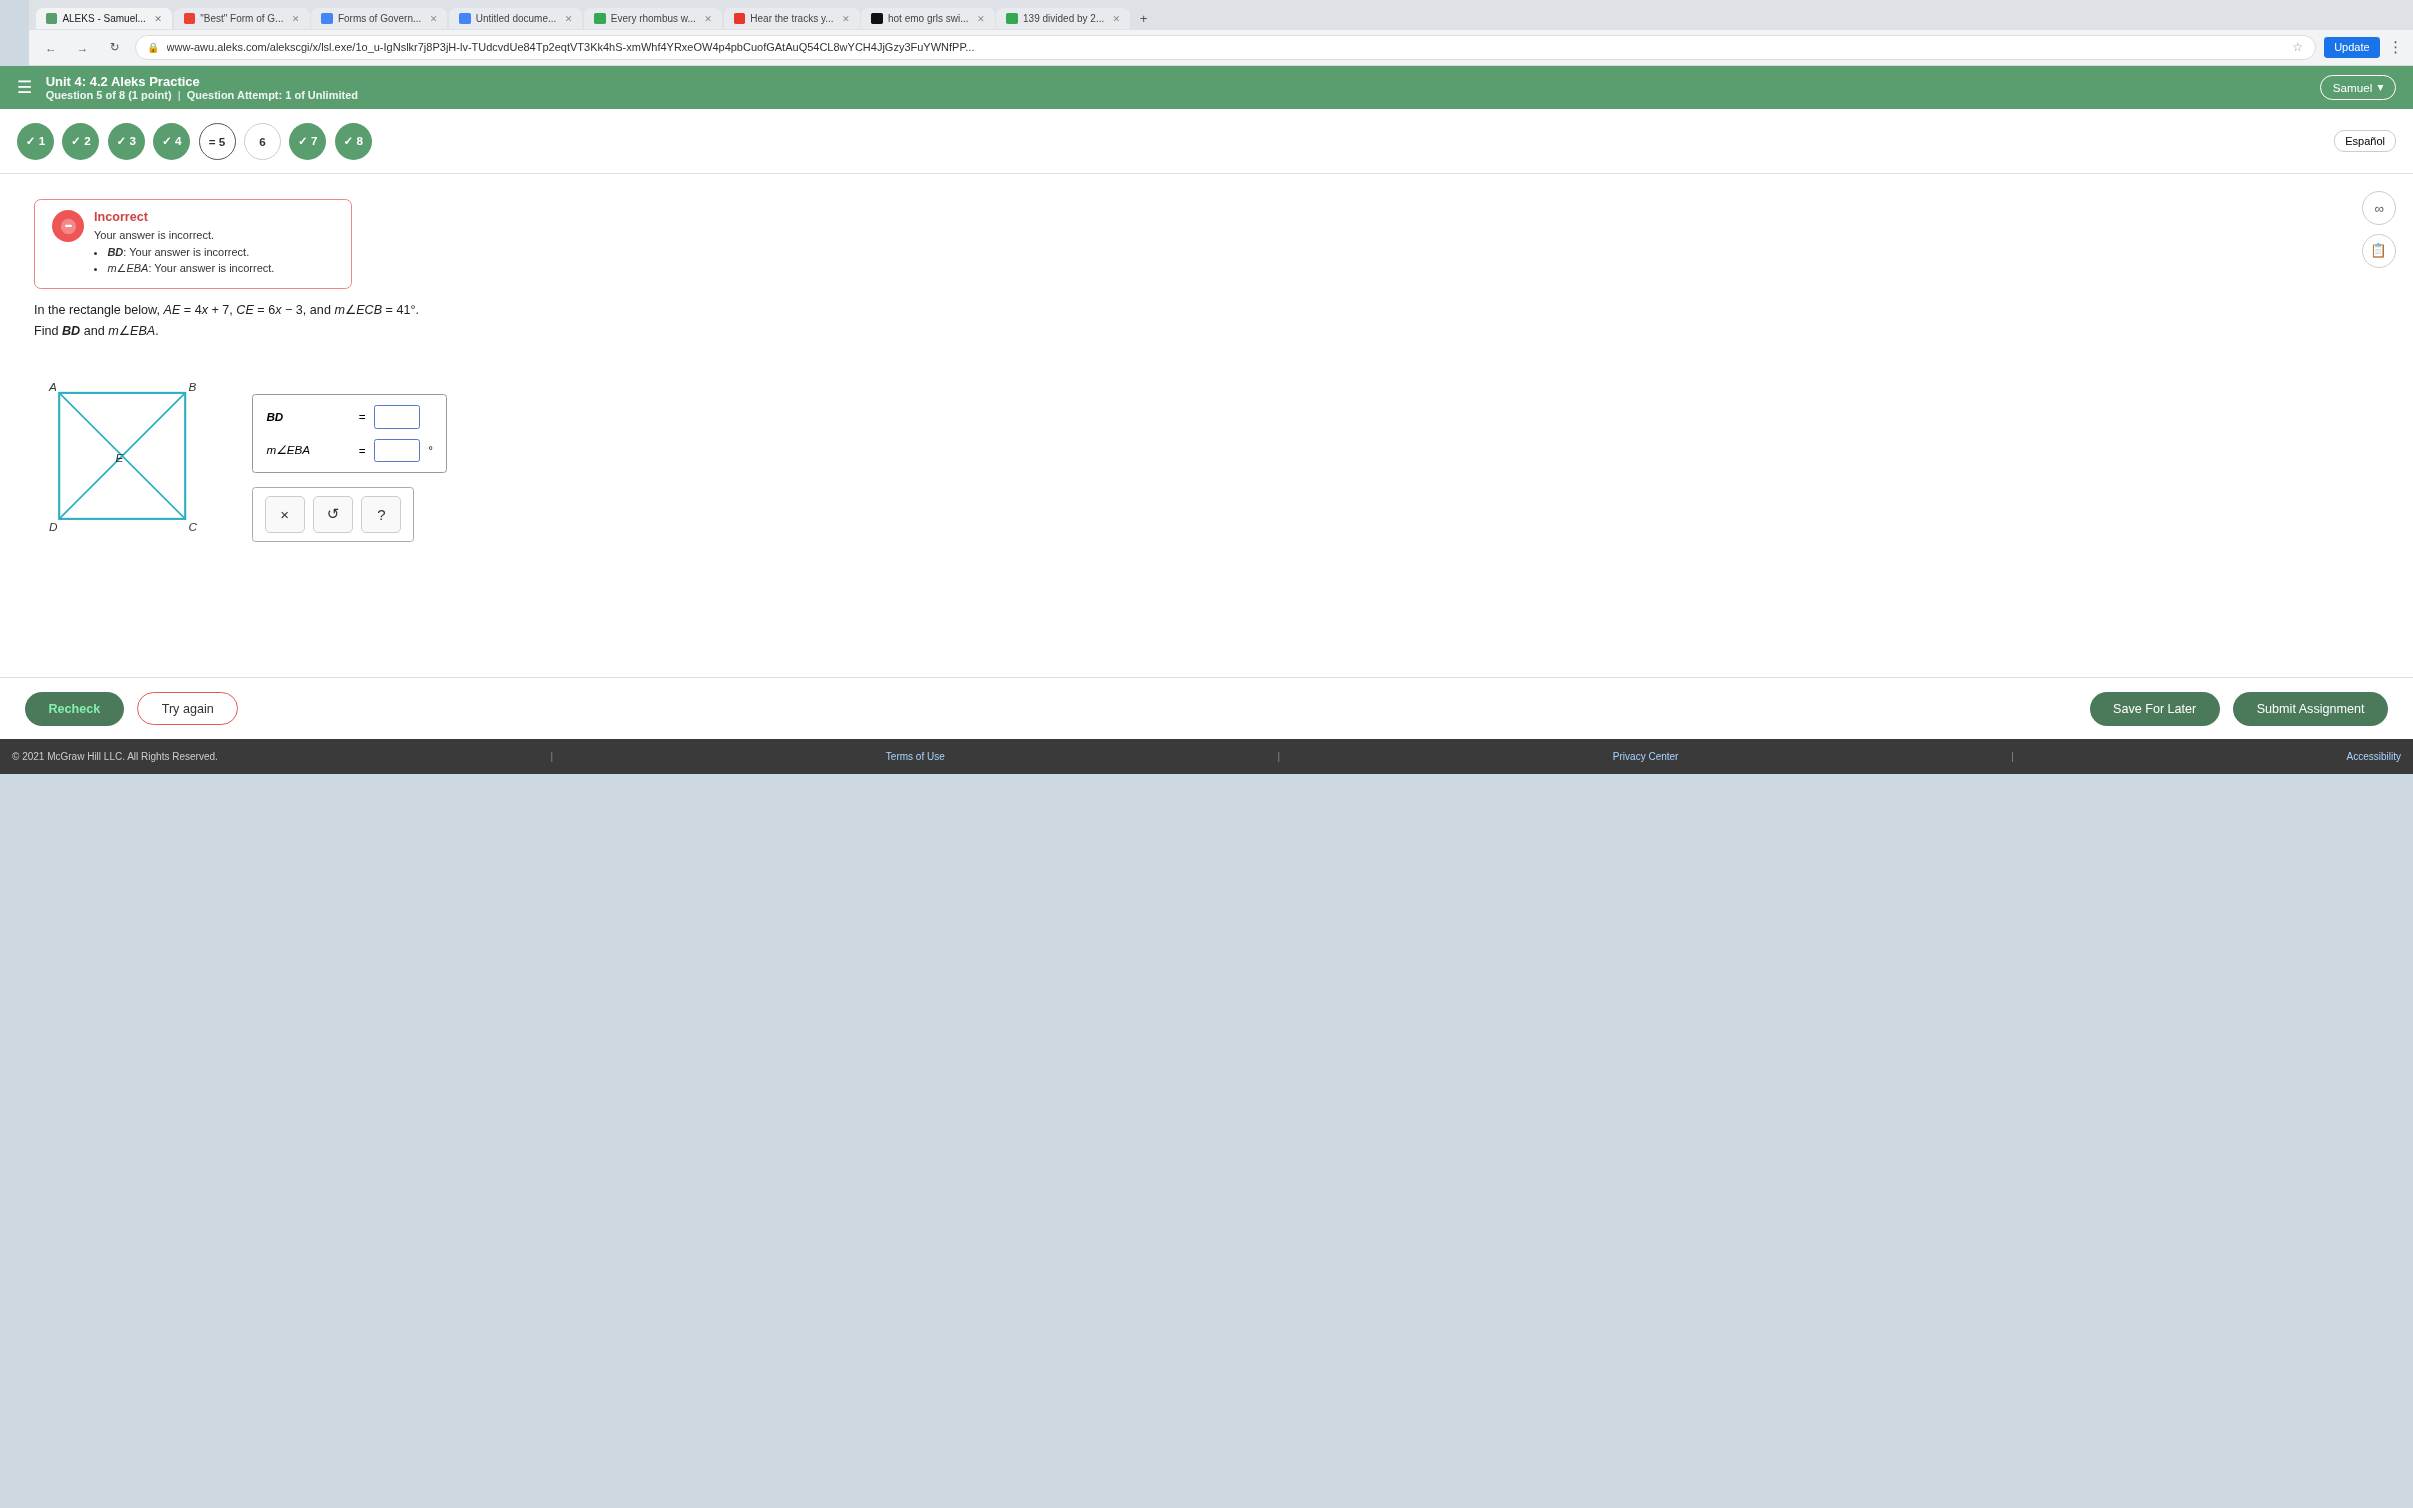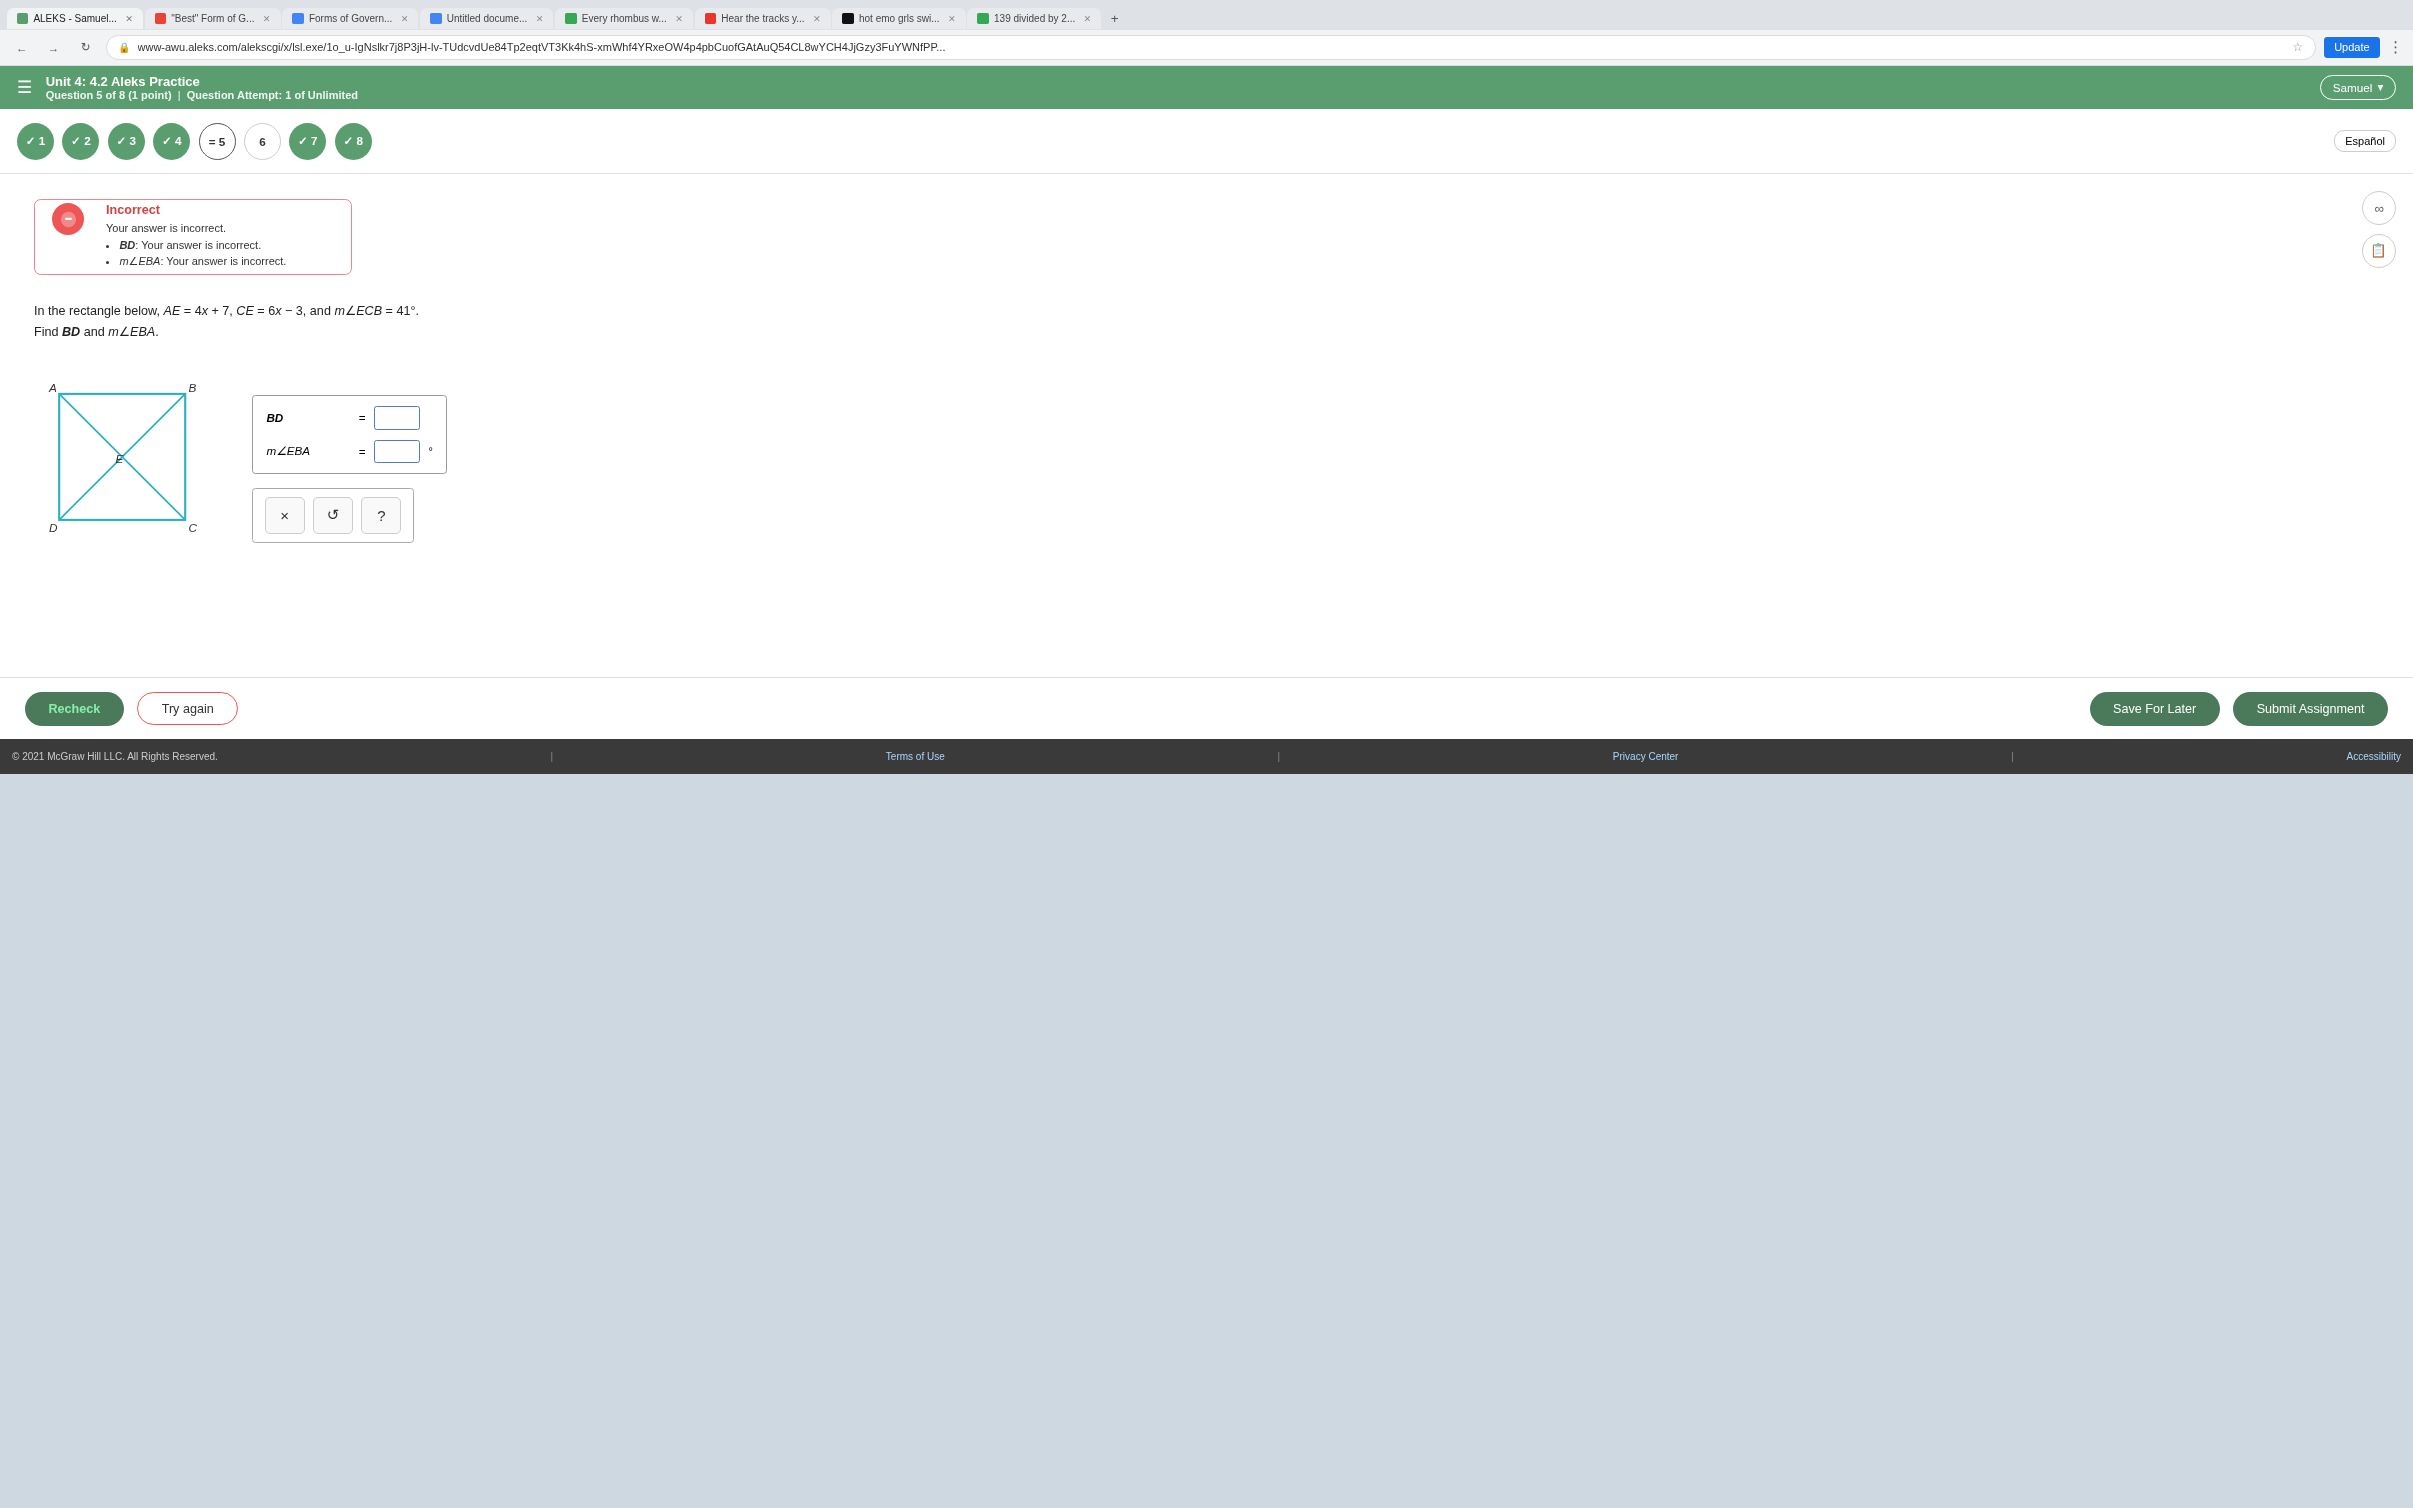--- a/index.html
+++ b/index.html
@@ -7,20 +7,21 @@
       font-family: Arial, sans-serif;
       background: #cdd8e0;
       min-height: 100vh;
       font-size: 11.7px;
     }
 
     
     .browser-chrome {
       background: #000000;
       border-bottom: 0.8px solid #dadce0;
+      margin-left: 29px;
     }
     .tab-bar {
       display: flex;
       align-items: center;
       padding: 6.7px 6.7px 0;
       gap: 1.7px;
       background: #dee1e6;
     }
     .tab {
       display: flex;
@@ -190,25 +191,25 @@
       margin: 0;
       padding: 25px 34px;
       min-height: 503px;
       position: relative;
     }
 
     
     .incorrect-box {
       border: 1.3px solid #e88;
       border-radius: 6.7px;
-      padding: 3px 17px;
+      padding: 10px 17px;
       max-width: 318px;
-      margin-bottom: 26px;
-      display: flex;
-      gap: 22px;
+      margin-bottom: 11px;
+      display: flex;
+      gap: 10px;
       align-items: flex-start;
     }
     .incorrect-icon {
       width: 32px; height: 32px;
       border-radius: 50%;
       background: #e55;
       display: flex;
       align-items: center;
       justify-content: center;
       flex-shrink: 0;

